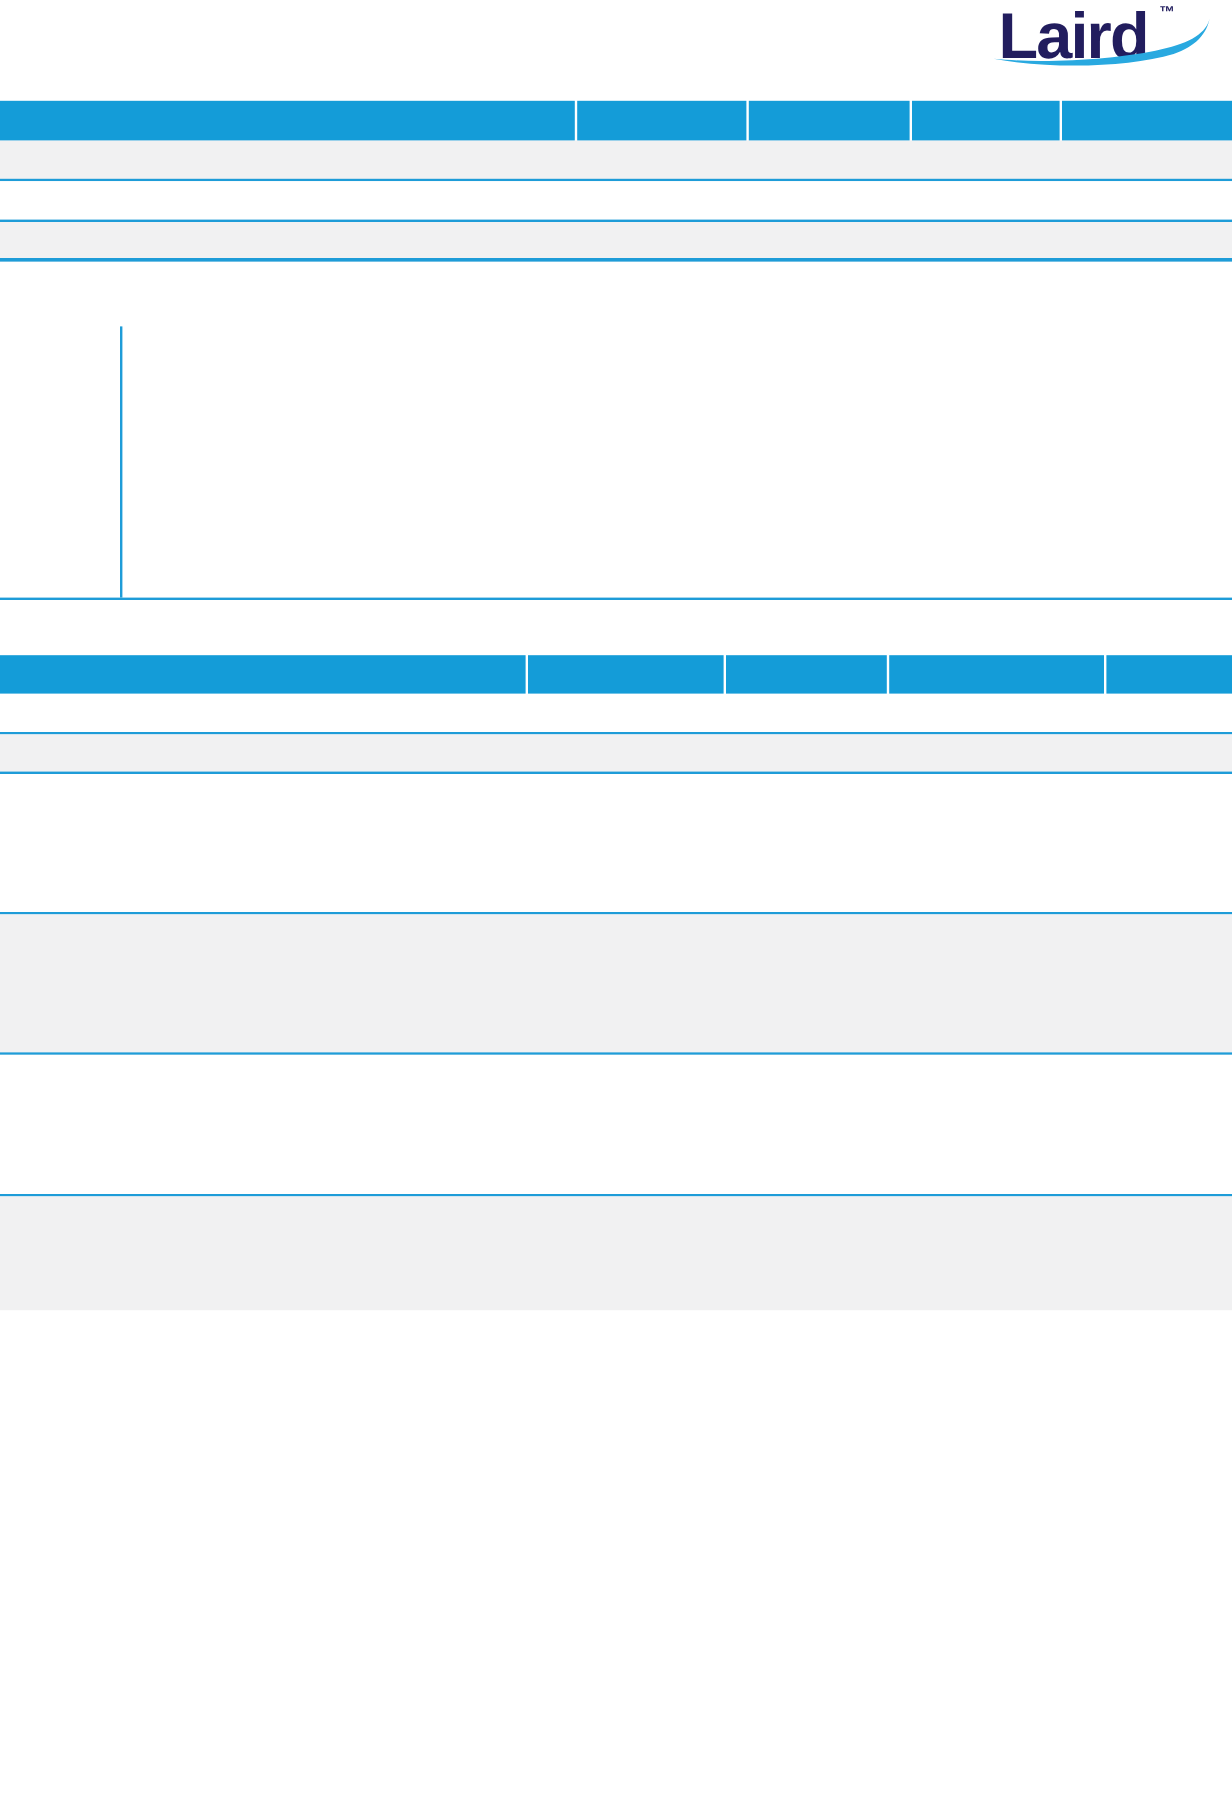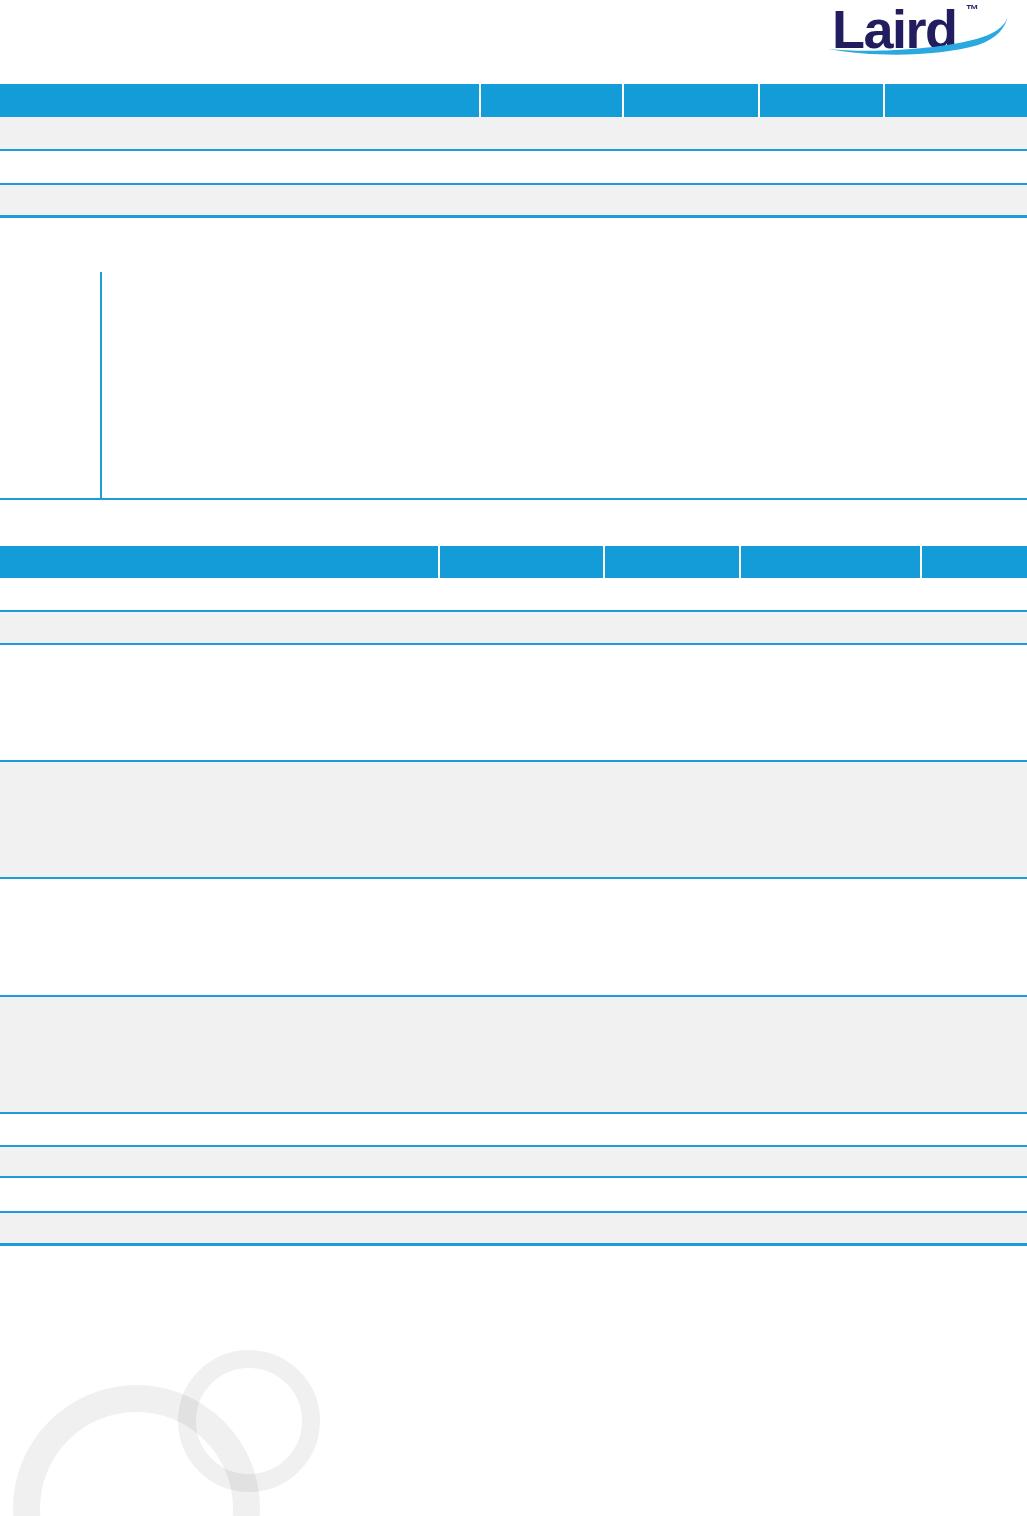--- a/index.html
+++ b/index.html
@@ -1,20 +1,20 @@
 <!DOCTYPE html>
 <html style="--pageBg: #FFFFFF; --headerBlue: #149CD8; --borderBlue: #1E9CD8; --rowGray: #F1F1F2; --navy: #221D5E; --swooshBlue: #29A9E0; --watermarkGray: rgba(0,0,0,0.058);"><head>
 <meta charset="utf-8">
 <style>
   html, body { margin: 0; padding: 0; background: #ffffff; }
 
   .page {
     position: relative;
     width: 1027px;
-    height: 1516px;
+    height: 1092px;
     background: var(--pageBg, #ffffff);
     overflow: hidden;
     font-family: "Liberation Sans", sans-serif;
     text-align: center;
   }
 
   
   .logo {
     position: absolute;
     left: 818px;

